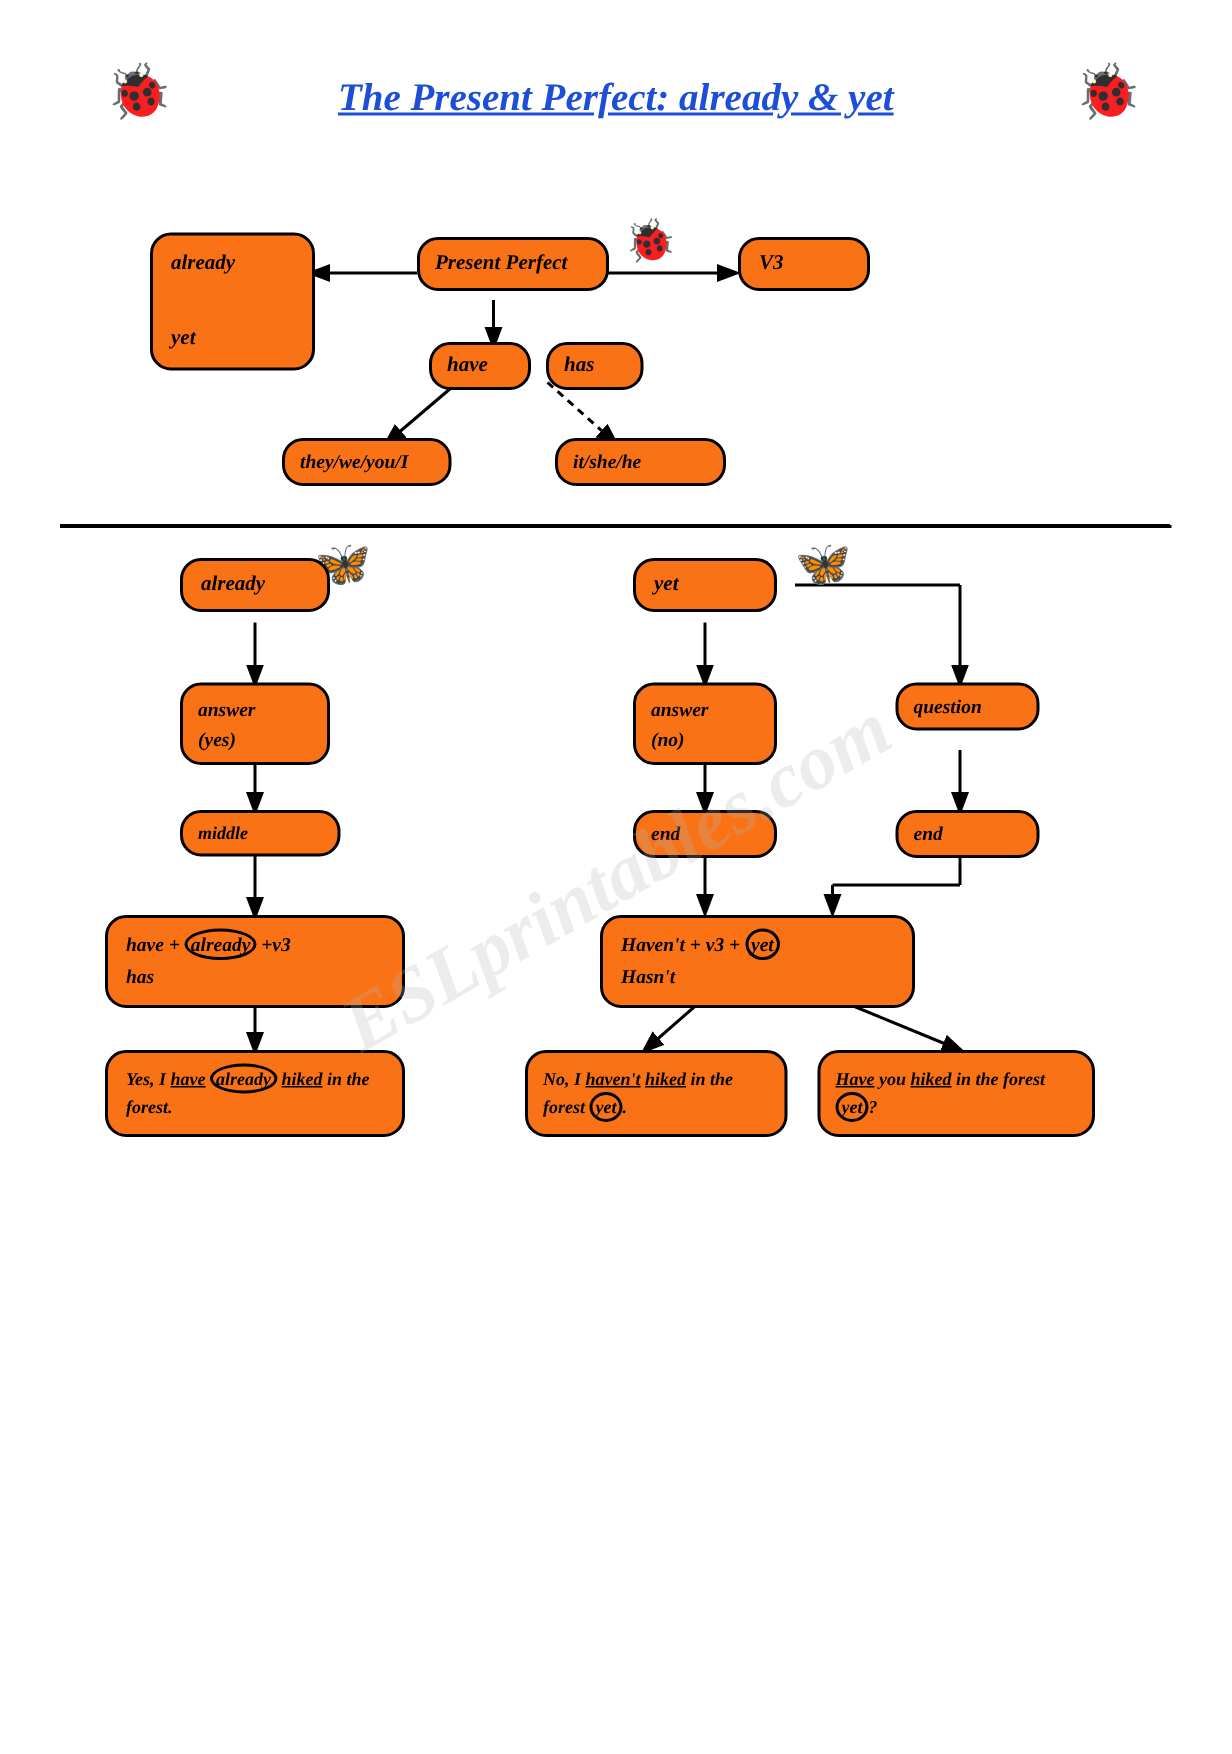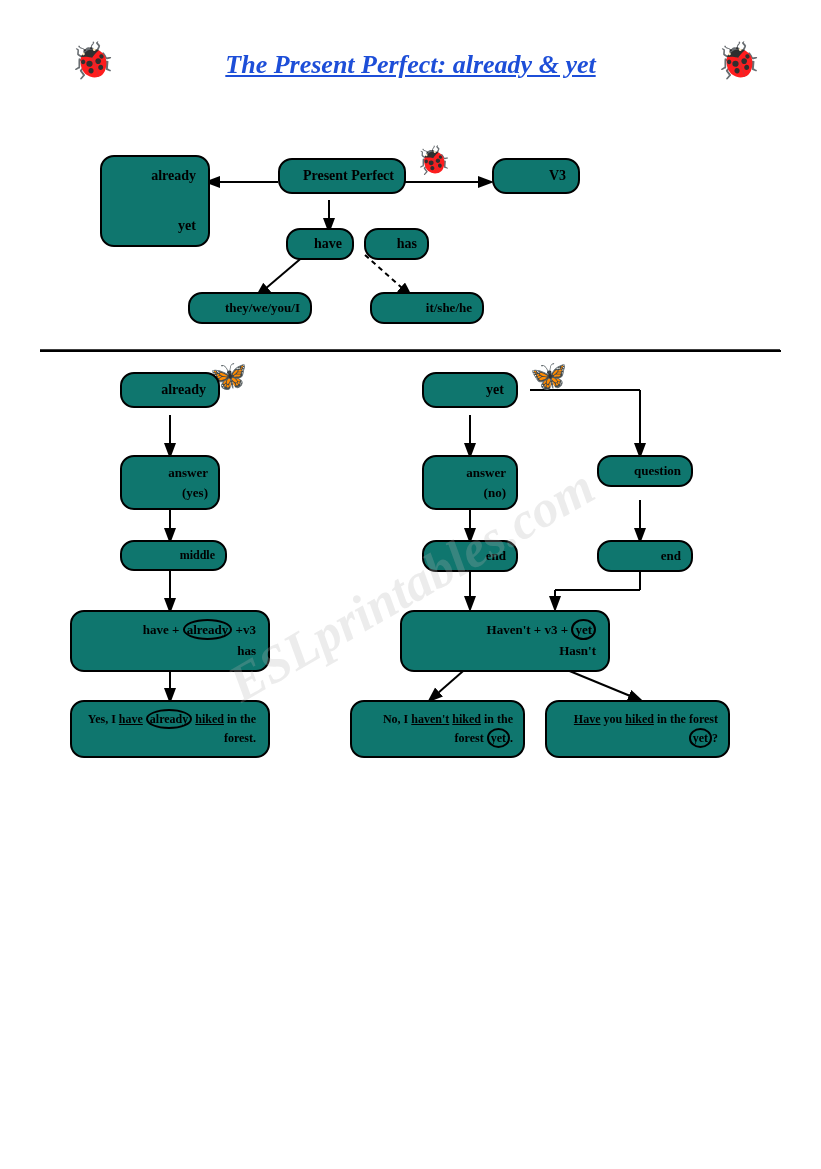--- a/index.html
+++ b/index.html
@@ -73,26 +73,27 @@
       text-decoration: underline;
       color: #1d4ed8;
       display: inline-block;
     }
 
     
     .box {
       border: 2px solid #000;
       border-radius: 8px;
       padding: 6px 12px;
-      background: #0f766e;
-      text-align: right;
+      background: #f97316;
+      text-align: left;
       font-size: 13px;
       font-weight: bold;
       display: inline-block;
       position: absolute;
+      font-style: italic;
     }
 
     .box-rounded {
       border-radius: 14px;
     }
 
     
     svg.arrows {
       position: absolute;
       top: 0; left: 0;
@@ -232,21 +233,21 @@
       </div>
 
       <div class="box box-rounded" style="left:246px; top:128px; width:68px; padding:6px 10px; font-size:14px;">
         <span>have</span>
       </div>
 
       <div class="box box-rounded" style="left:324px; top:128px; width:65px; padding:6px 10px; font-size:14px;">
         <span>has</span>
       </div>
 
-      <div class="box box-rounded" style="left:148px; top:192px; width:124px; padding:6px 10px; font-size:13px;">
+      <div class="box box-rounded" style="left:148px; top:192px; width:113px; padding:6px 10px; font-size:13px;">
         <span>they/we/you/I</span>
       </div>
 
       <div class="box box-rounded" style="left:330px; top:192px; width:114px; padding:6px 10px; font-size:13px;">
         <span>it/she/he</span>
       </div>
 
       <div class="divider" style="top:250px;"></div>
 
       <span style="position:absolute; left:170px; top:258px; font-size:30px;">🦋</span>

